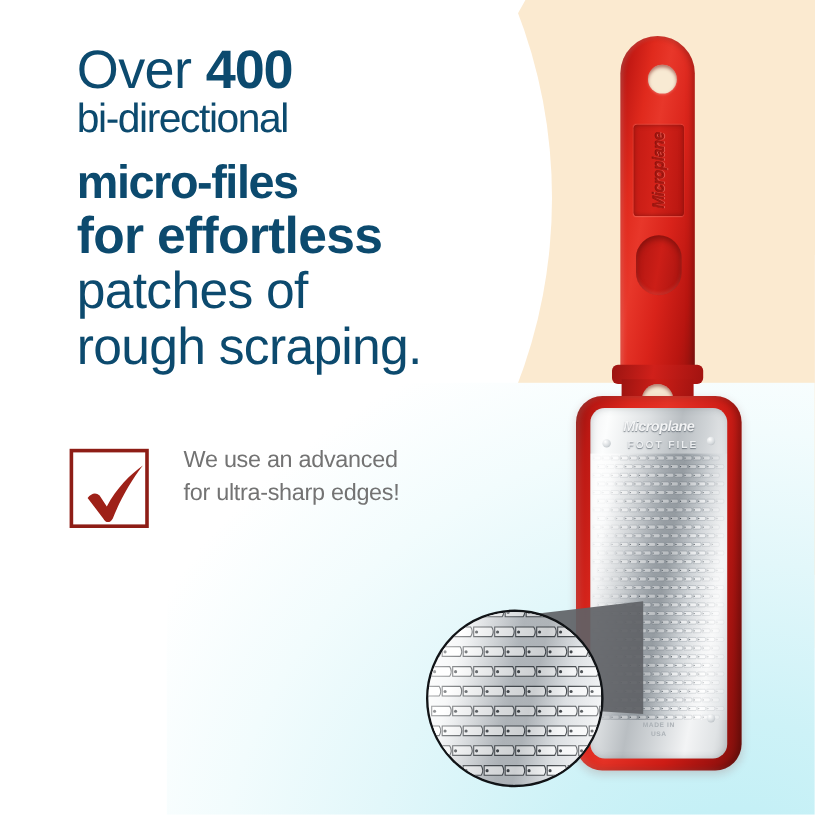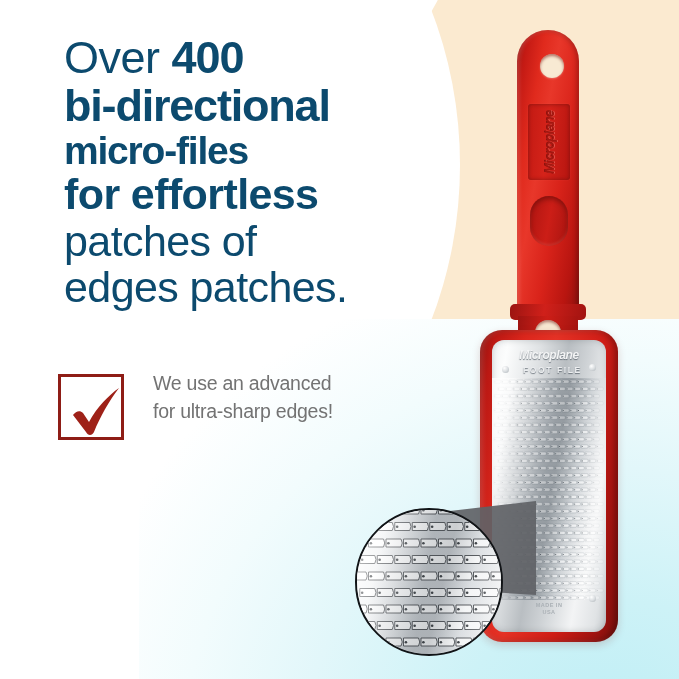--- a/index.html
+++ b/index.html
@@ -54,21 +54,21 @@
     position:absolute;
     left:64px; top:34px;
     width:400px;
     color:#0c4a6e;
     line-height:1.05;
     letter-spacing:-0.5px;
   }
   .hl-line { display:block; white-space:nowrap; }
   .hl-1 { font-size:45px; font-weight:300; margin-bottom:1px; }
   .hl-1 .num { font-weight:700; letter-spacing:-1px; }
-  .hl-2 { font-size:45px; font-weight:700; letter-spacing:-1.2px; margin-bottom:1px; }
+  .hl-2 { font-size:34px; font-weight:400; letter-spacing:-1.2px; margin-bottom:15px; }
   .hl-3 { font-size:39px; font-weight:700; letter-spacing:-1.2px; margin-bottom:1px; }
   .hl-4 { font-size:43px; font-weight:700; letter-spacing:-0.6px; margin-bottom:1px; }
   .hl-5 { font-size:43px; font-weight:300; letter-spacing:-0.6px; margin-bottom:1px; }
   .hl-6 { font-size:43px; font-weight:300; letter-spacing:-0.6px; }
 
   
   .callout { position:absolute; left:58px; top:370px; width:410px; }
   .check-box {
     position:absolute; left:0; top:4px;
     width:66px; height:66px;
@@ -231,21 +231,21 @@
   <div class="bg-white-block-left"></div>
   <div class="bg-white-block-bottom"></div>
   <div class="bg-cyan"></div>
 
   <div class="headline">
     <span class="hl-line hl-1"><span>Over </span><span class="num">400</span></span>
     <span class="hl-line hl-2">bi-directional</span>
     <span class="hl-line hl-3">micro-files</span>
     <span class="hl-line hl-4">for effortless</span>
     <span class="hl-line hl-5">patches of</span>
-    <span class="hl-line hl-6">edges patches.</span>
+    <span class="hl-line hl-6">rough scraping.</span>
   </div>
 
   <div class="callout">
     <div class="check-box">
       <svg width="70" height="70" viewBox="0 0 70 70">
         <path d="M14 40 C17 36 21 35 24 38 L30 47 C38 32 50 20 60 13 C50 26 41 42 35 57 C33 61 29 61 27 57 Z" fill="#9e2118"></path>
       </svg>
     </div>
     <div class="callout-text">
       <span>We use an advanced</span>

